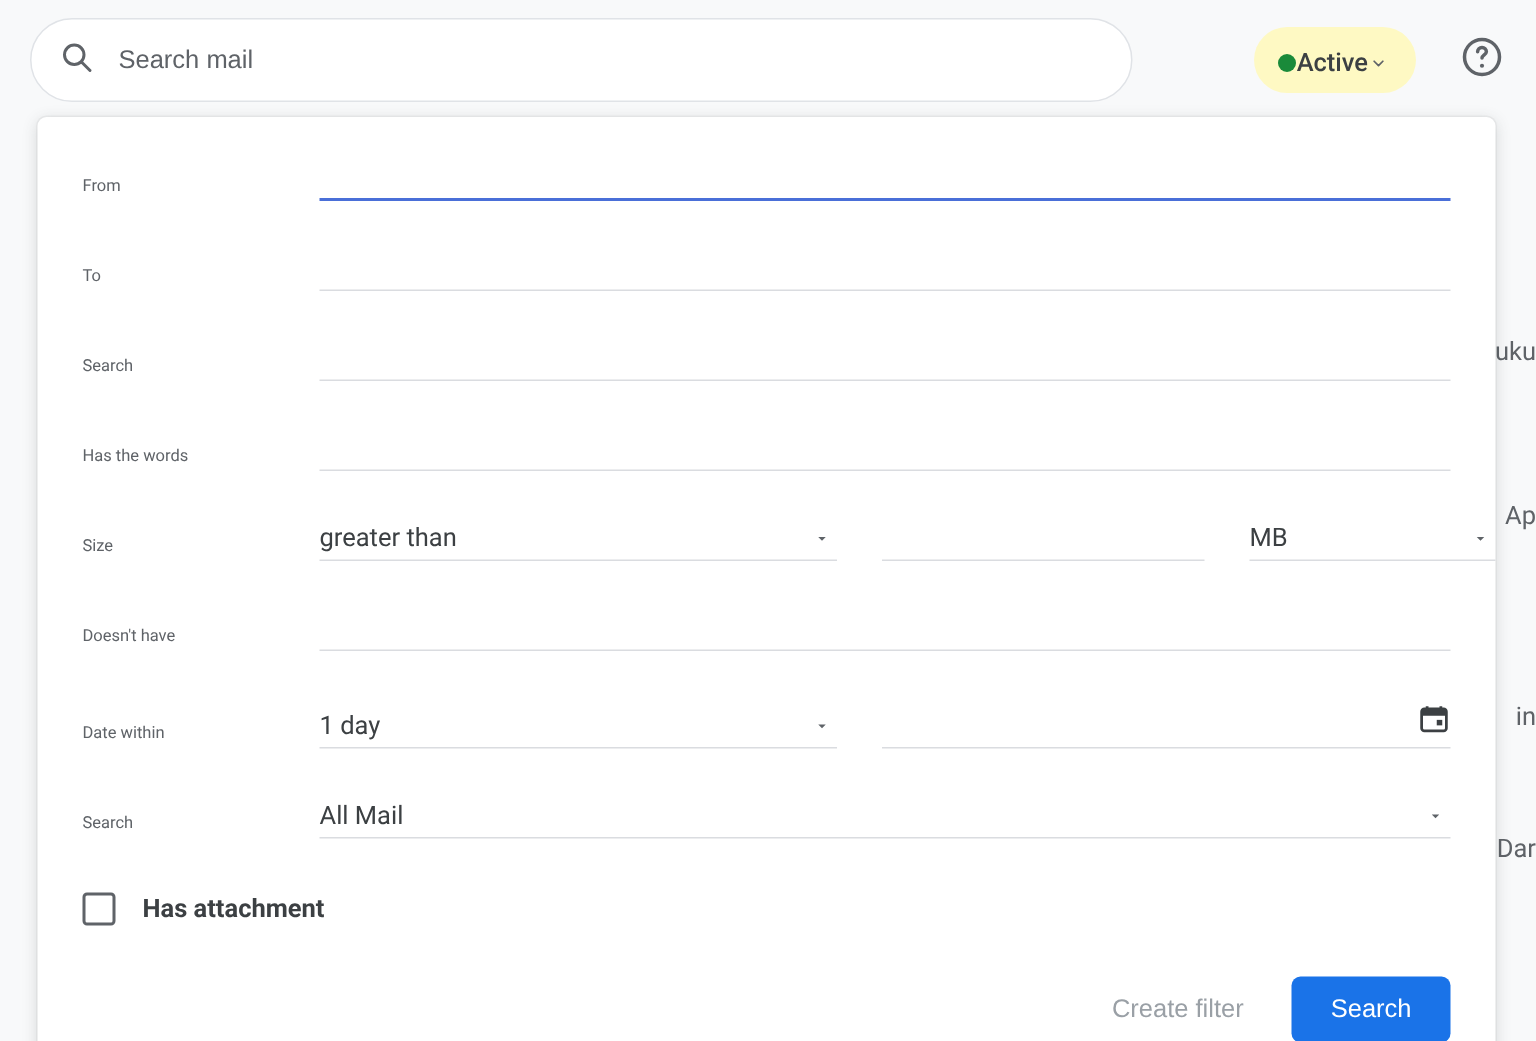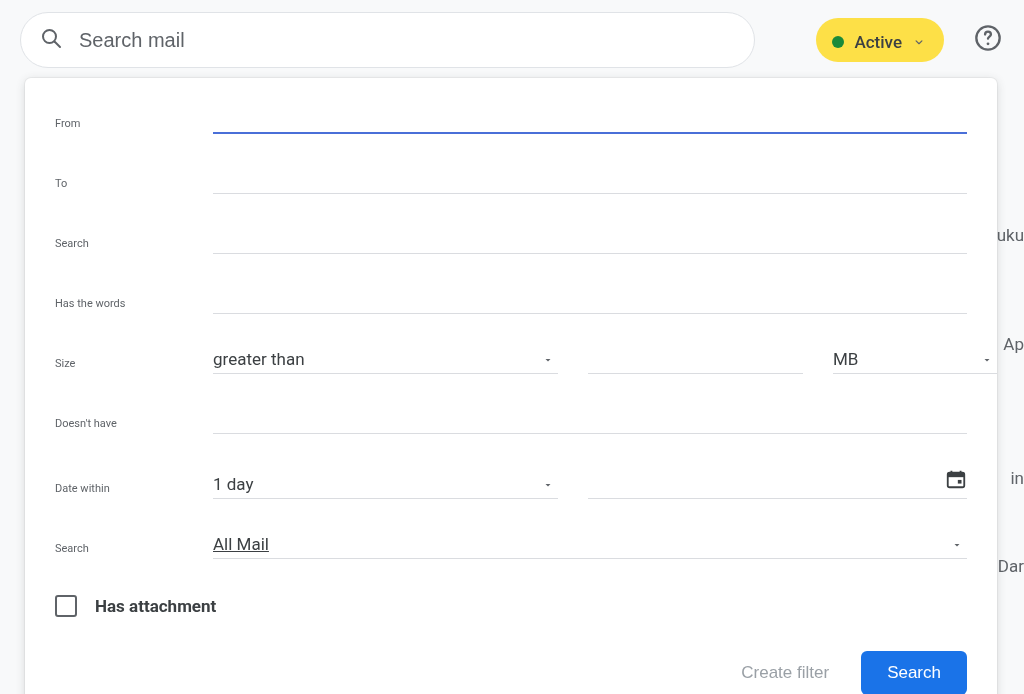--- a/index.html
+++ b/index.html
@@ -29,35 +29,34 @@
     display: flex;
     align-items: center;
     padding: 0 18px;
     gap: 16px;
   }
   .search-container svg { flex: 0 0 auto; }
   .search-input {
     flex: 1;
     border: none;
     outline: none;
-    font-size: 20px;
+    font-size: 17px;
     color: #ef4444;
     background: transparent;
   }
   .search-input::placeholder { color: #5f6368; }
 
   .status-chip {
     margin-left: auto;
     height: 44px;
-    background: #fde047;
+    background: #fef9c3;
     border-radius: 22px;
     display: flex;
     align-items: center;
     padding: 4px 18px 0 16px;
-    gap: 10px;
     cursor: pointer;
   }
   .status-dot {
     width: 12px; height: 12px; border-radius: 50%;
     background: #1a8a3a;
   }
   .status-label { font-size: 17px; font-weight: 500; color: #3c4043; }
   .chev { display:flex; }
 
   .help-btn {
@@ -138,21 +137,21 @@
     flex: 1;
     border-bottom: 1px solid #dadce0;
     display:flex;
     align-items:center;
     justify-content:flex-end;
     padding: 2px 0 4px 0;
     position: relative;
   }
   .date-row .cal-icon { margin-left:auto; }
 
-  .search-scope .select-wrap { flex:1;text-decoration:underline; }
+  .search-scope .select-wrap { flex:1; }
 
   .attachment-row {
     display:flex;
     align-items:center;
     gap: 18px;
     margin-top: 36px;
     font-weight: bold;
   }
   .checkbox {
     width: 22px; height: 22px;

